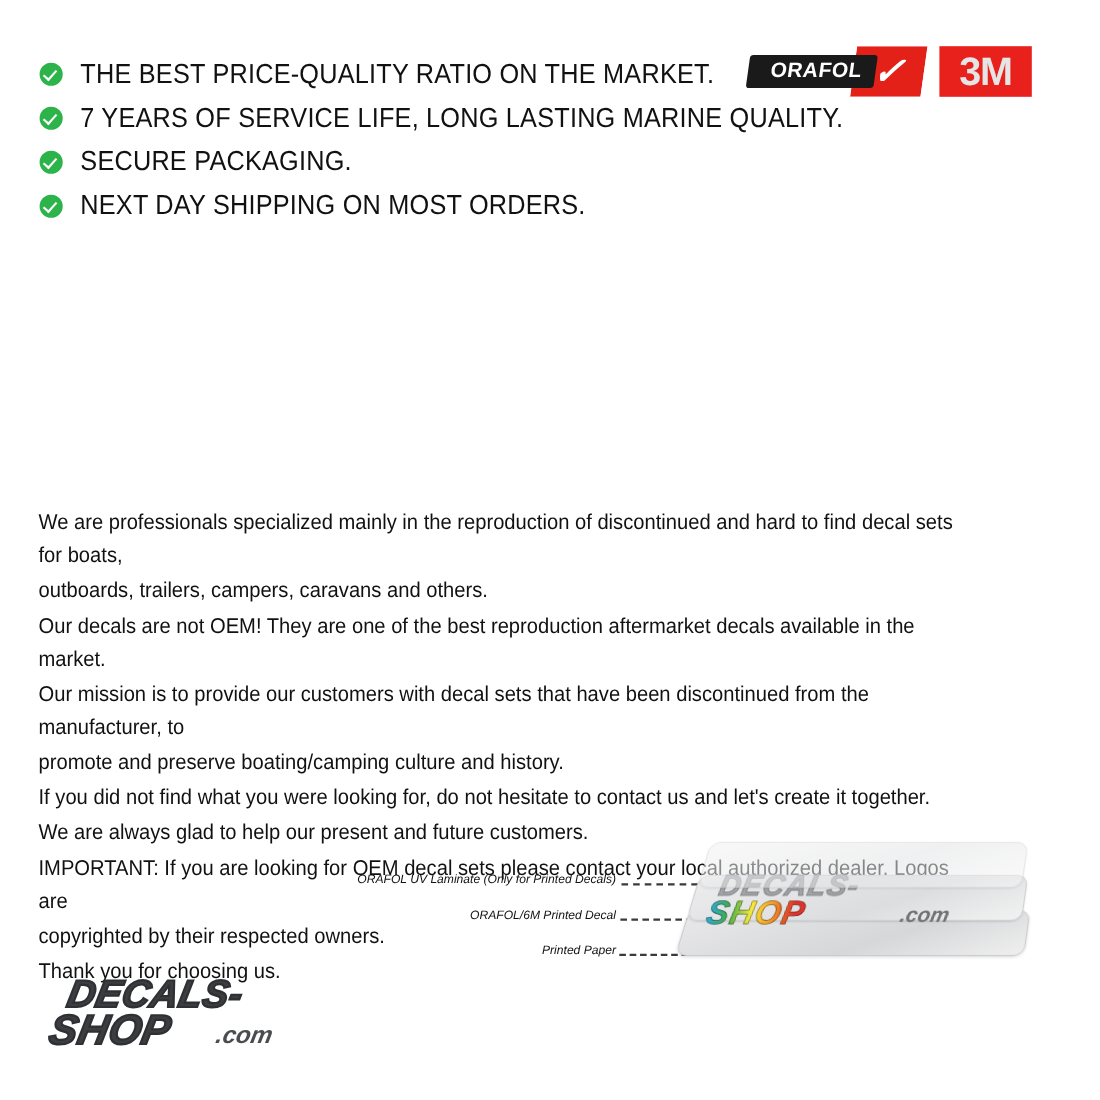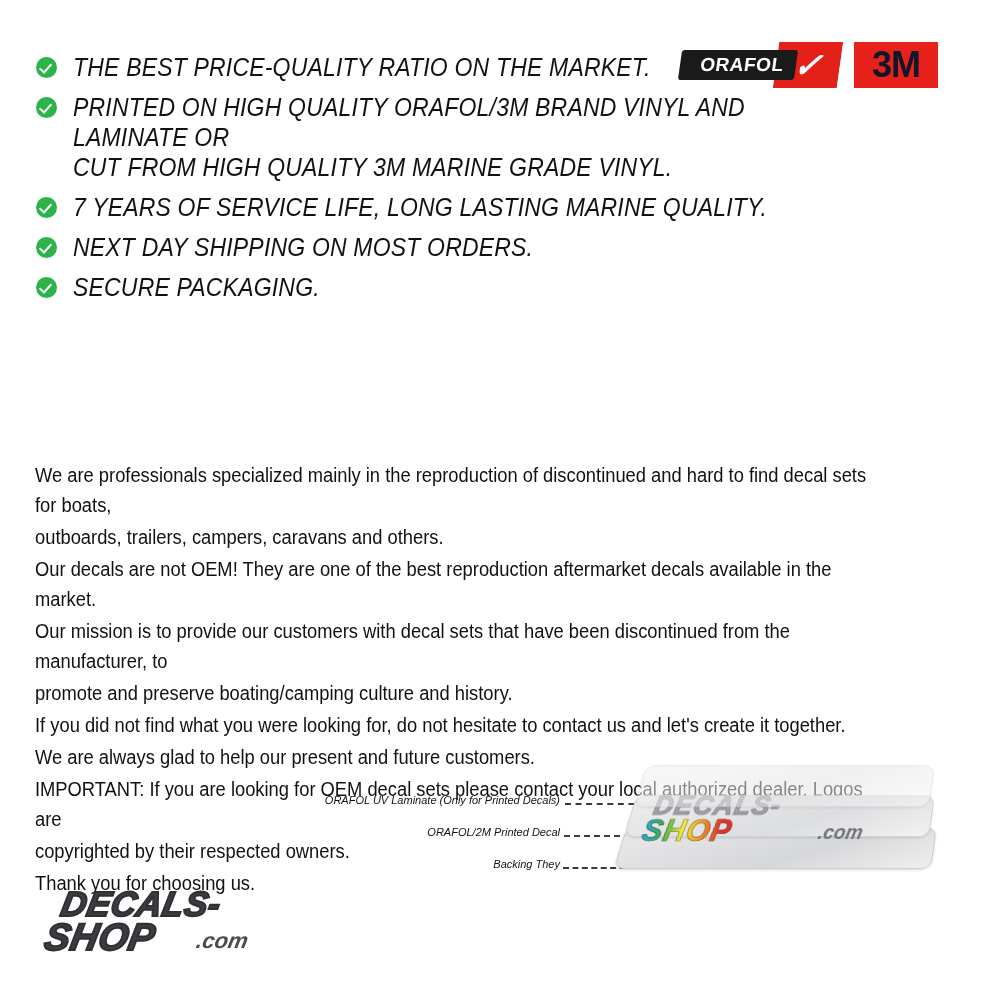--- a/index.html
+++ b/index.html
@@ -71,34 +71,33 @@
     text-align: center;
     transform: skewX(-8deg);
   }
   .mmm-logo {
     width: 84px;
     height: 46px;
     background: #e8211c;
     display: flex;
     align-items: center;
     justify-content: center;
-    color: #0f172a;
+    color: #e5e5e5;
     font-size: 36px;
     font-weight: bold;
     font-family: "Liberation Sans", sans-serif;
     letter-spacing: -1px;
   }
 
   
   #features {
     position: absolute;
     left: 36px;
     top: 52px;
     width: 800px;
-    font-style: italic;
   }
   .feature-row {
     display: flex;
     align-items: flex-start;
     margin-bottom: 10px;
   }
   .check-icon {
     flex: 0 0 auto;
     width: 21px;
     height: 21px;
@@ -295,58 +294,53 @@
   <div class="mmm-logo">3M</div>
 </div>
 
 <div id="features">
   <div class="feature-row">
     <span class="check-icon"></span>
     <span class="feature-text">THE BEST PRICE-QUALITY RATIO ON THE MARKET.</span>
   </div>
   <div class="feature-row">
     <span class="check-icon"></span>
-    <span class="feature-text">PRINTED ON HIGH QUALITY ORAFOL/3M BRAND VINYL AND LAMINATE OR
-CUT FROM HIGH QUALITY 3M MARINE GRADE VINYL.</span>
+    <span class="feature-text">7 YEARS OF SERVICE LIFE, LONG LASTING MARINE QUALITY.</span>
   </div>
   <div class="feature-row">
     <span class="check-icon"></span>
-    <span class="feature-text">7 YEARS OF SERVICE LIFE, LONG LASTING MARINE QUALITY.</span>
+    <span class="feature-text">SECURE PACKAGING.</span>
   </div>
   <div class="feature-row">
     <span class="check-icon"></span>
     <span class="feature-text">NEXT DAY SHIPPING ON MOST ORDERS.</span>
-  </div>
-  <div class="feature-row">
-    <span class="check-icon"></span>
-    <span class="feature-text">SECURE PACKAGING.</span>
   </div>
 </div>
 
 <div id="about">
   <p>We are professionals specialized mainly in the reproduction of discontinued and hard to find decal sets for boats,</p>
   <p>outboards, trailers, campers, caravans and others.</p>
   <p>Our decals are not OEM! They are one of the best reproduction aftermarket decals available in the market.</p>
   <p>Our mission is to provide our customers with decal sets that have been discontinued from the manufacturer, to</p>
   <p>promote and preserve boating/camping culture and history.</p>
   <p>If you did not find what you were looking for, do not hesitate to contact us and let's create it together.</p>
   <p>We are always glad to help our present and future customers.</p>
   <p>IMPORTANT: If you are looking for OEM decal sets please contact your local authorized dealer. Logos are</p>
   <p>copyrighted by their respected owners.</p>
   <p>Thank you for choosing us.</p>
 </div>
 
 <div id="layer-diagram">
   <div class="layer-label" style="top:34px; right:400px; width:330px;">ORAFOL UV Laminate (Only for Printed Decals)</div>
   <div class="leader" style="top:43px; right:315px; width:80px;"></div>
 
-  <div class="layer-label" style="top:66px; right:400px; width:330px;">ORAFOL/2M Printed Decal</div>
+  <div class="layer-label" style="top:66px; right:400px; width:330px;">ORAFOL/6M Printed Decal</div>
   <div class="leader" style="top:75px; right:320px; width:76px;"></div>
 
-  <div class="layer-label" style="top:98px; right:400px; width:330px;">Backing They</div>
+  <div class="layer-label" style="top:98px; right:400px; width:330px;">Printed Paper</div>
   <div class="leader" style="top:107px; right:325px; width:72px;"></div>
 
   <div class="sheet sheet-bot"></div>
   <div class="sheet sheet-mid"></div>
   <div class="sheet-art">
     <span class="word1">DECALS-</span>
     <span class="word2">SHOP</span>
     <span class="word3">.com</span>
   </div>
   <div class="sheet sheet-top" style="opacity:.55;"></div>

